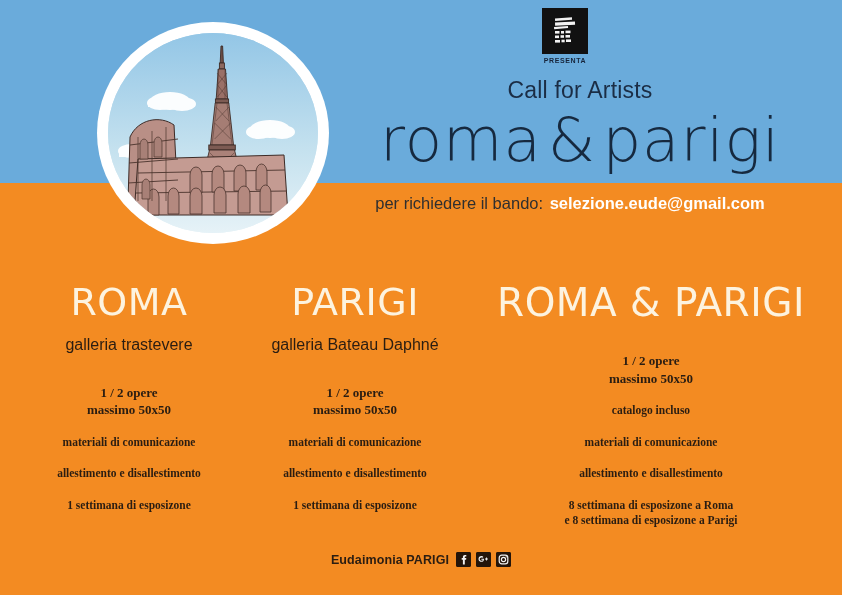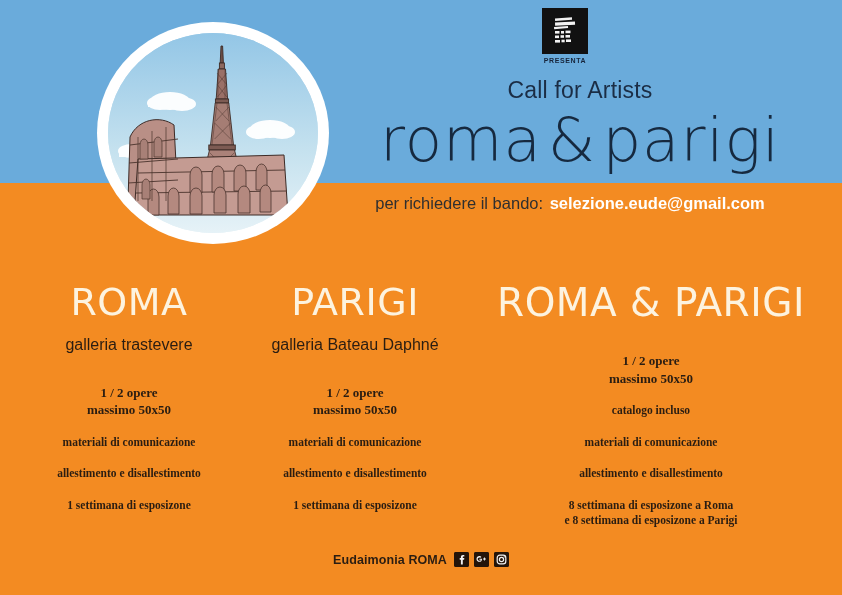--- a/index.html
+++ b/index.html
@@ -368,21 +368,21 @@
         <div class="spec">allestimento e disallestimento</div>
         <div class="spec two-line">
           <div>8 settimana di esposizone  a Roma</div>
           <div>e 8 settimana di esposizone  a Parigi</div>
         </div>
       </div>
     </div>
   </div>
 
   <div class="footer">
-    <div class="footer-brand">Eudaimonia ROMA</div>
+    <div class="footer-brand">Eudaimonia PARIGI</div>
     <div class="social-row">
       <div class="social-icon">
         <svg width="15" height="15" viewBox="0 0 15 15">
           <rect width="15" height="15" rx="2" fill="#24150a"></rect>
           <path d="M9.2 4.6h1.1V3.0H8.9c-1.3 0-2.0 0.8-2.0 2.0v1.0H5.7v1.7h1.2V12.4h1.9V7.7h1.3l0.2-1.7H8.8V5.3c0-0.45 0.17-0.7 0.4-0.7z" fill="#f2f2f2"></path>
         </svg>
       </div>
       <div class="social-icon">
         <svg width="15" height="15" viewBox="0 0 15 15">
           <rect width="15" height="15" rx="2" fill="#24150a"></rect>

